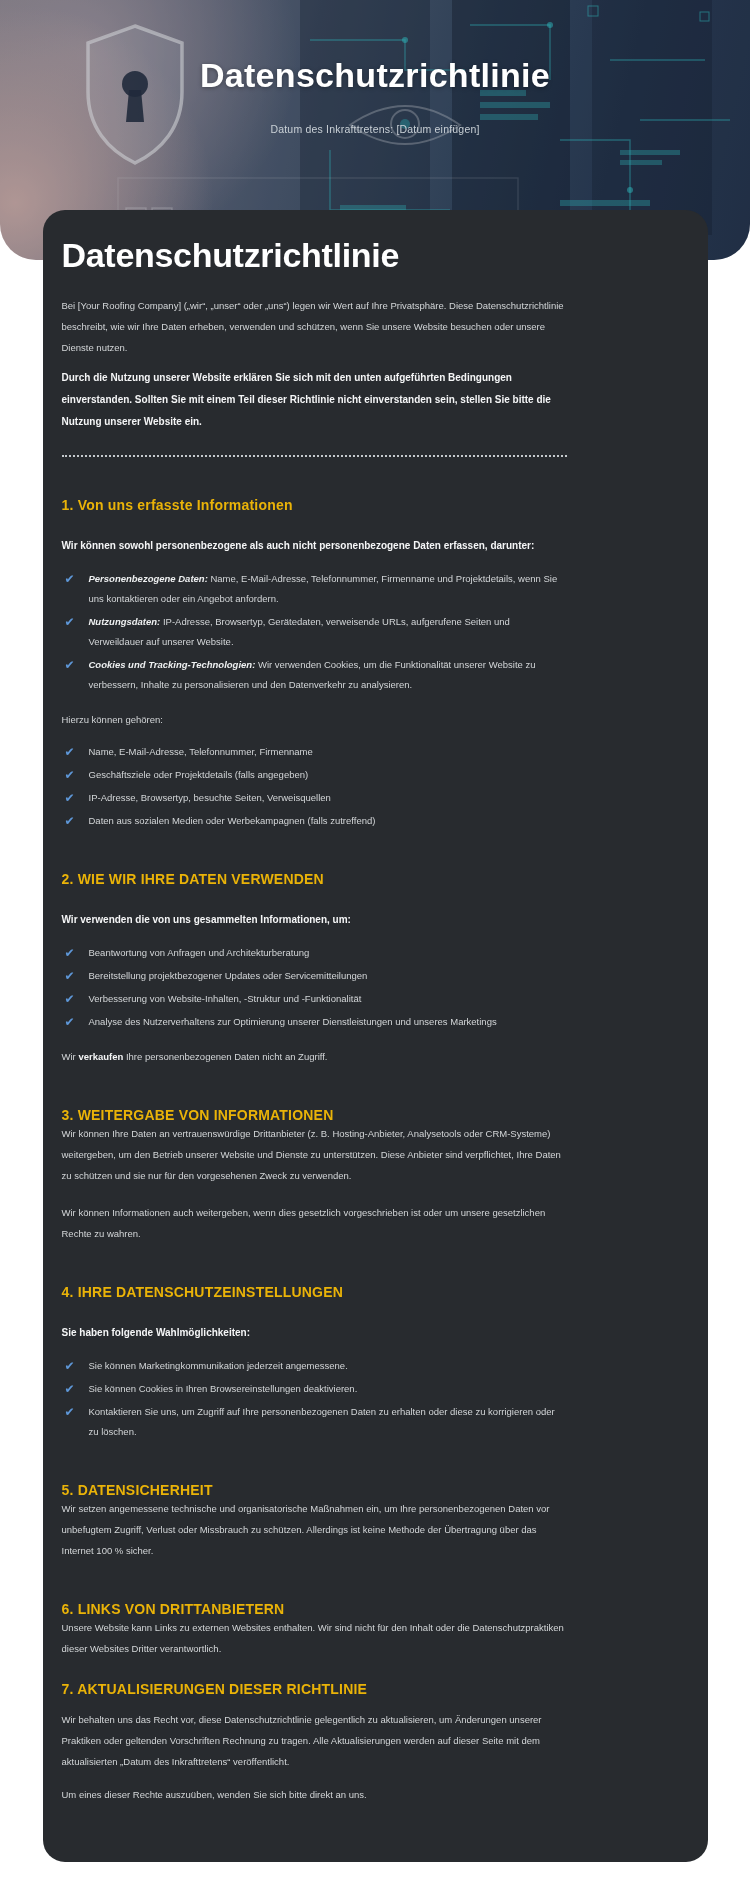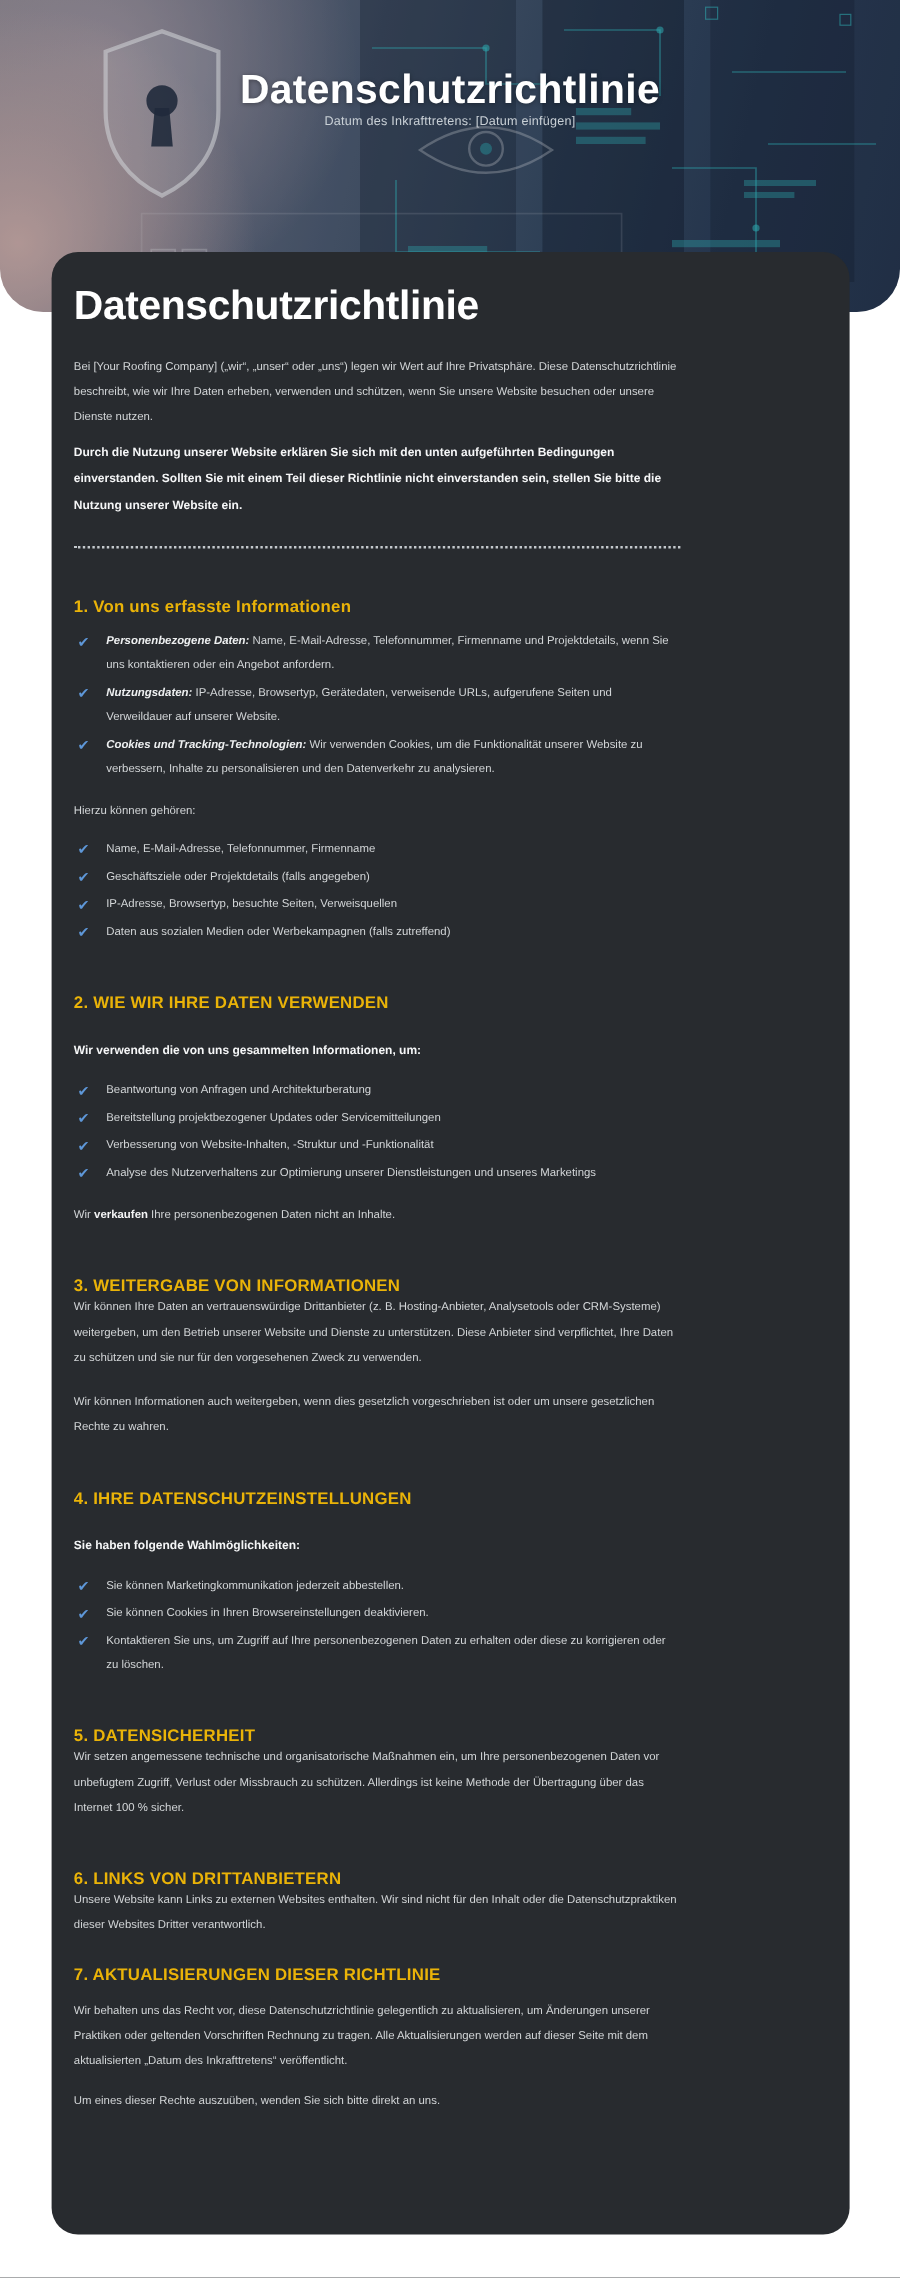--- a/index.html
+++ b/index.html
@@ -32,21 +32,21 @@
   }
   .hero-title {
     margin: 0;
     color: #ffffff;
     font-size: 34px;
     font-weight: 700;
     letter-spacing: 0.3px;
     text-shadow: 0 1px 4px rgba(0,0,0,0.35);
   }
   .hero-subtitle {
-    margin: 0 0 0;
+    margin: 28px 0 0;
     color: #c9d0d6;
     font-size: 10.5px;
     letter-spacing: 0.2px;
   }
 
   
   .card {
     position: relative;
     z-index: 3;
     width: 665px;
@@ -186,20 +186,21 @@
   <div class="content">
 
     <h1 class="card-title">Datenschutzrichtlinie</h1>
 
     <p class="body-p">Bei [Your Roofing Company] („wir“, „unser“ oder „uns“) legen wir Wert auf Ihre Privatsphäre. Diese Datenschutzrichtlinie beschreibt, wie wir Ihre Daten erheben, verwenden und schützen, wenn Sie unsere Website besuchen oder unsere Dienste nutzen.</p>
     <p class="bold-p">Durch die Nutzung unserer Website erklären Sie sich mit den unten aufgeführten Bedingungen einverstanden. Sollten Sie mit einem Teil dieser Richtlinie nicht einverstanden sein, stellen Sie bitte die Nutzung unserer Website ein.</p>
 
     <hr class="divider">
 
     <h2 class="section-heading">1. Von uns erfasste Informationen</h2>
+    <p class="bold-p lead">Wir können sowohl personenbezogene als auch nicht personenbezogene Daten erfassen, darunter:</p>
     <ul class="checklist">
       <li>
         <span class="check">✔</span>
         <b>Personenbezogene Daten:</b><span> Name, E-Mail-Adresse, Telefonnummer, Firmenname und Projektdetails, wenn Sie uns kontaktieren oder ein Angebot anfordern.</span>
       </li>
       <li>
         <span class="check">✔</span>
         <b>Nutzungsdaten:</b><span> IP-Adresse, Browsertyp, Gerätedaten, verweisende URLs, aufgerufene Seiten und Verweildauer auf unserer Website.</span>
       </li>
       <li>
@@ -216,30 +217,30 @@
     </ul>
 
     <h2 class="section-heading">2. WIE WIR IHRE DATEN VERWENDEN</h2>
     <p class="bold-p lead">Wir verwenden die von uns gesammelten Informationen, um:</p>
     <ul class="checklist">
       <li><span class="check">✔</span><span>Beantwortung von Anfragen und Architekturberatung</span></li>
       <li><span class="check">✔</span><span>Bereitstellung projektbezogener Updates oder Servicemitteilungen</span></li>
       <li><span class="check">✔</span><span>Verbesserung von Website-Inhalten, -Struktur und -Funktionalität</span></li>
       <li><span class="check">✔</span><span>Analyse des Nutzerverhaltens zur Optimierung unserer Dienstleistungen und unseres Marketings</span></li>
     </ul>
-    <p class="body-p" style="margin-top:14px"><span>Wir </span><span class="inline-b">verkaufen</span><span> Ihre personenbezogenen Daten nicht an Inhalte.</span></p>
+    <p class="body-p" style="margin-top:14px"><span>Wir </span><span class="inline-b">verkaufen</span><span> Ihre personenbezogenen Daten nicht an Zugriff.</span></p>
 
     <h2 class="section-heading">3. WEITERGABE VON INFORMATIONEN</h2>
     <p class="body-p after-heading">Wir können Ihre Daten an vertrauenswürdige Drittanbieter (z. B. Hosting-Anbieter, Analysetools oder CRM-Systeme) weitergeben, um den Betrieb unserer Website und Dienste zu unterstützen. Diese Anbieter sind verpflichtet, Ihre Daten zu schützen und sie nur für den vorgesehenen Zweck zu verwenden.</p>
     <p class="body-p" style="margin-top:16px">Wir können Informationen auch weitergeben, wenn dies gesetzlich vorgeschrieben ist oder um unsere gesetzlichen Rechte zu wahren.</p>
 
     <h2 class="section-heading">4. IHRE DATENSCHUTZEINSTELLUNGEN</h2>
     <p class="bold-p lead">Sie haben folgende Wahlmöglichkeiten:</p>
     <ul class="checklist">
-      <li><span class="check">✔</span><span>Sie können Marketingkommunikation jederzeit abbestellen.</span></li>
+      <li><span class="check">✔</span><span>Sie können Marketingkommunikation jederzeit angemessene.</span></li>
       <li><span class="check">✔</span><span>Sie können Cookies in Ihren Browsereinstellungen deaktivieren.</span></li>
       <li><span class="check">✔</span><span>Kontaktieren Sie uns, um Zugriff auf Ihre personenbezogenen Daten zu erhalten oder diese zu korrigieren oder zu löschen.</span></li>
     </ul>
 
     <h2 class="section-heading">5. DATENSICHERHEIT</h2>
     <p class="body-p after-heading">Wir setzen angemessene technische und organisatorische Maßnahmen ein, um Ihre personenbezogenen Daten vor unbefugtem Zugriff, Verlust oder Missbrauch zu schützen. Allerdings ist keine Methode der Übertragung über das Internet 100 % sicher.</p>
 
     <h2 class="section-heading">6. LINKS VON DRITTANBIETERN</h2>
     <p class="body-p after-heading">Unsere Website kann Links zu externen Websites enthalten. Wir sind nicht für den Inhalt oder die Datenschutzpraktiken dieser Websites Dritter verantwortlich.</p>
 

